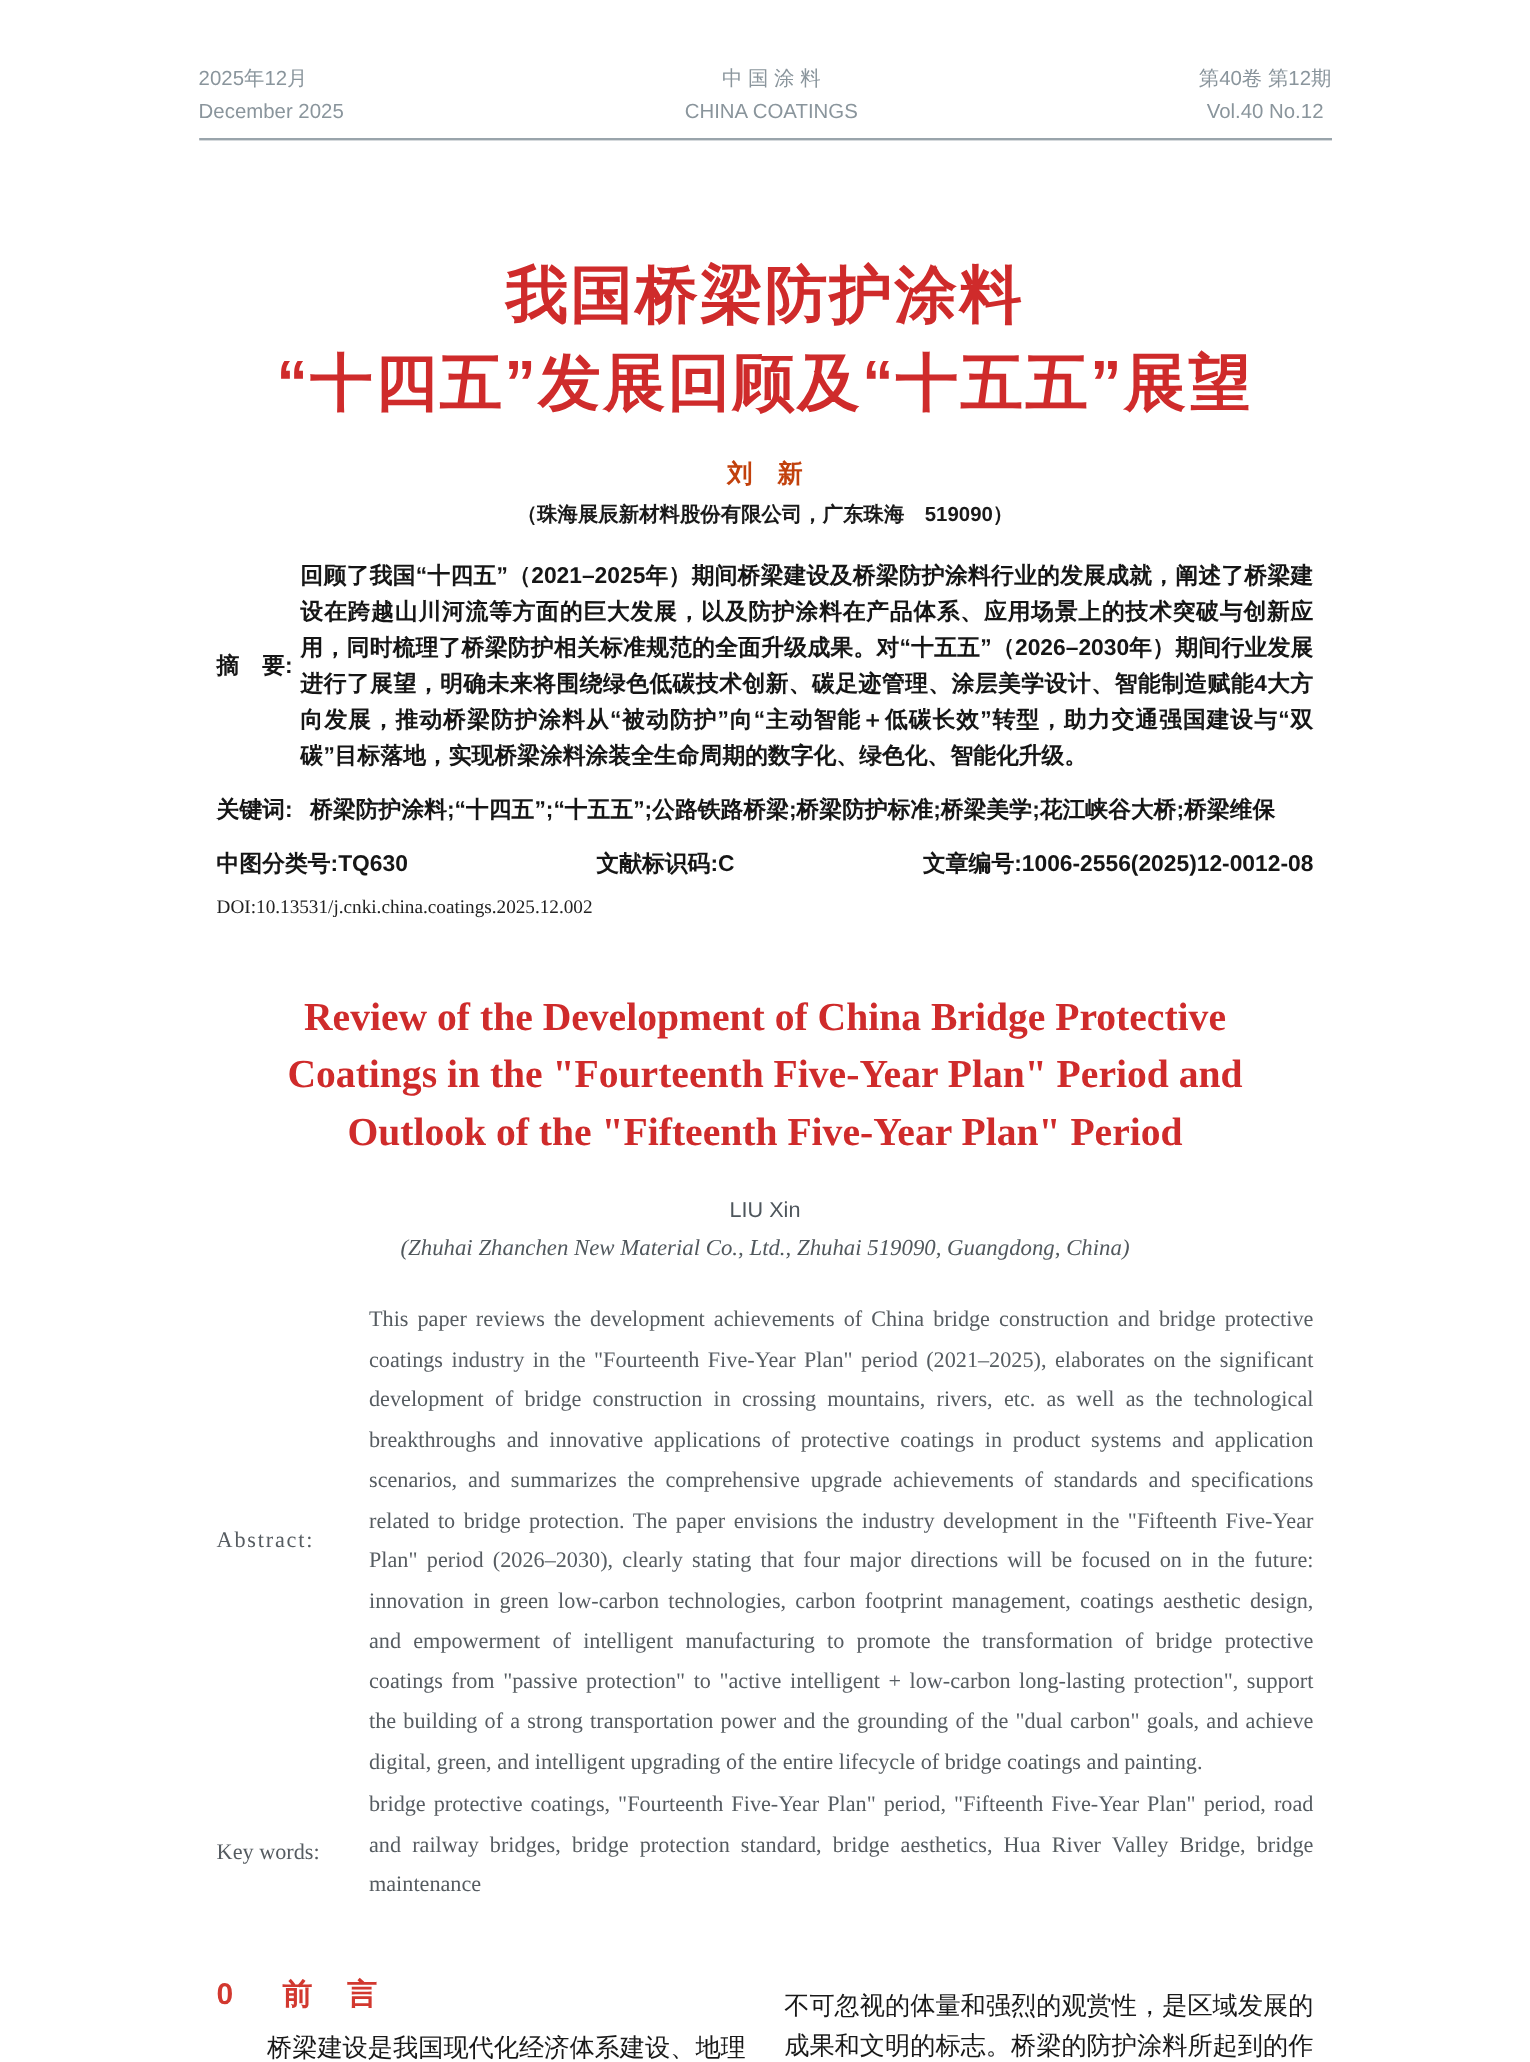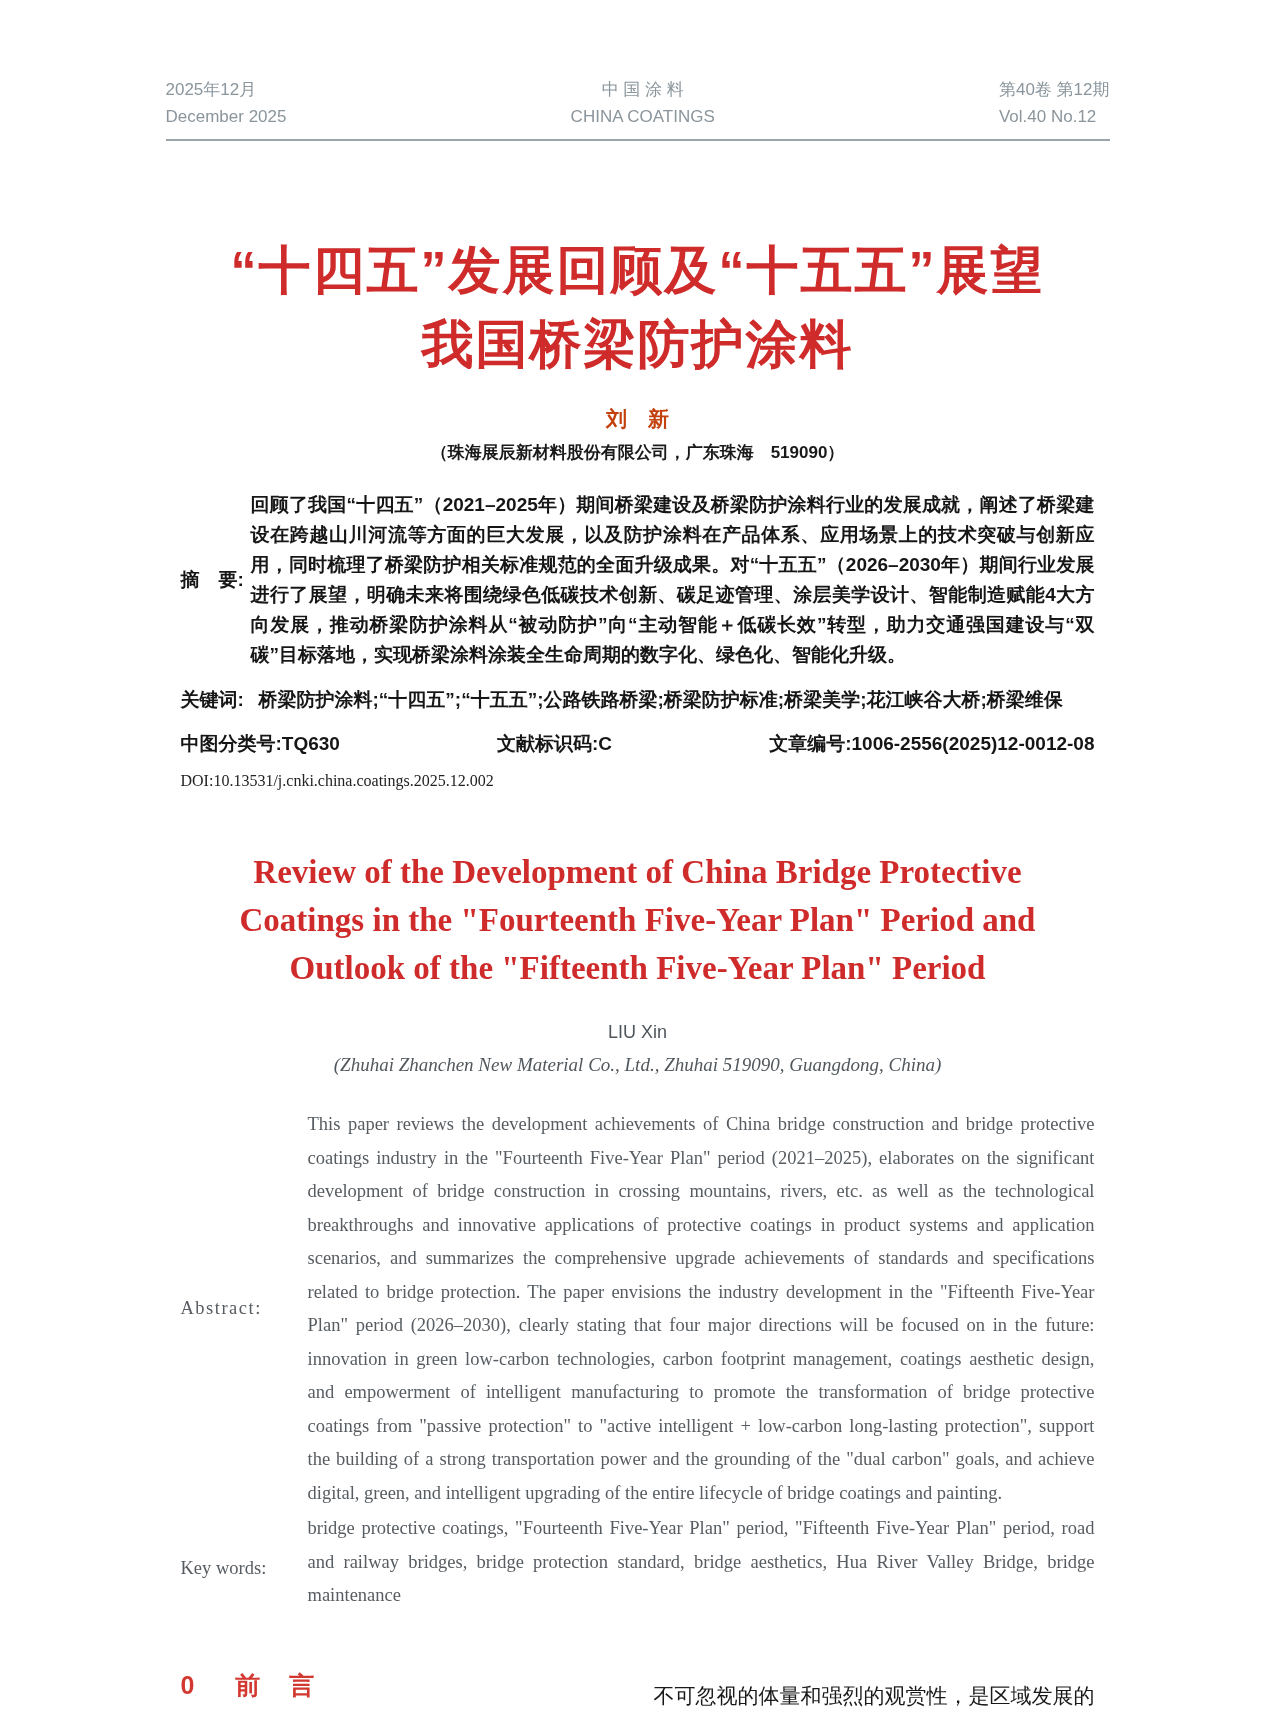--- a/index.html
+++ b/index.html
@@ -12,21 +12,21 @@
   }
   
   .jheader {
     display:flex; justify-content:space-between; align-items:flex-end;
     margin:0 -15px; padding-bottom:9px;
     border-bottom:2px solid #99a4ab;
     color:#8a959c; font-size:17px; line-height:27px;
   }
   .jh-col.left { text-align:left; }
   .jh-col.center { text-align:center; }
-  .jh-col.right { text-align:left;margin-top:24px; }
+  .jh-col.right { text-align:center; }
   
   .title-cn {
     margin:92px 0 0 0; text-align:center; color:#cf2b2b;
     font-size:52px; line-height:74px; font-weight:800; letter-spacing:2px;
   }
   .title-cn .block { display:block; }
   .author-cn { margin-top:24px; text-align:center; font-size:21px; font-weight:700; color:#c2410c; }
   .affil-cn  { margin-top:8px;  text-align:center; font-size:17px; font-weight:700; color:#1a1a1a; }
   
   .hang { display:flex; align-items:center; }
@@ -94,22 +94,22 @@
       <div>中 国 涂 料</div>
       <div>CHINA COATINGS</div>
     </div>
     <div class="jh-col right">
       <div>第40卷 第12期</div>
       <div>Vol.40  No.12</div>
     </div>
   </header>
 
   <h1 class="title-cn">
+    <span class="block">我国桥梁防护涂料</span>
     <span class="block">“十四五”发展回顾及“十五五”展望</span>
-    <span class="block">我国桥梁防护涂料</span>
   </h1>
 
   <div class="author-cn">刘　新</div>
   <div class="affil-cn">（珠海展辰新材料股份有限公司，广东珠海　519090）</div>
 
   <div class="hang cn-abstract">
     <span class="hang-label">摘　要:</span>
     <span class="hang-body">回顾了我国“十四五”（2021–2025年）期间桥梁建设及桥梁防护涂料行业的发展成就，阐述了桥梁建设在跨越山川河流等方面的巨大发展，以及防护涂料在产品体系、应用场景上的技术突破与创新应用，同时梳理了桥梁防护相关标准规范的全面升级成果。对“十五五”（2026–2030年）期间行业发展进行了展望，明确未来将围绕绿色低碳技术创新、碳足迹管理、涂层美学设计、智能制造赋能4大方向发展，推动桥梁防护涂料从“被动防护”向“主动智能＋低碳长效”转型，助力交通强国建设与“双碳”目标落地，实现桥梁涂料涂装全生命周期的数字化、绿色化、智能化升级。</span>
   </div>
 

